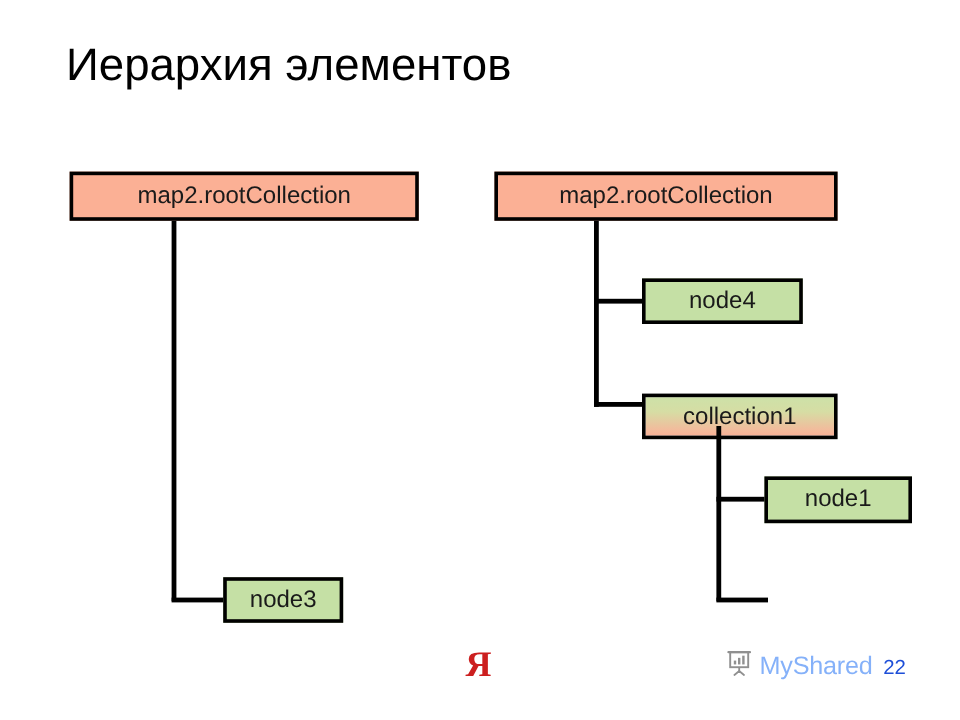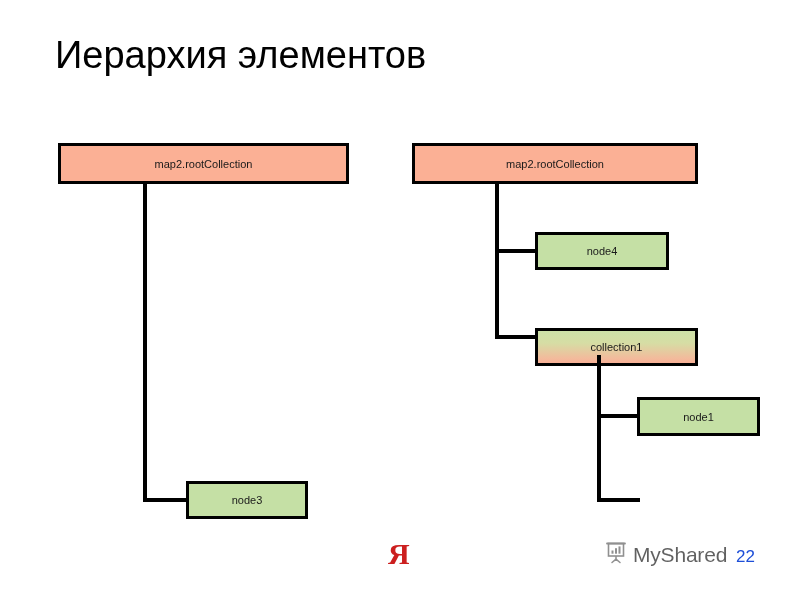--- a/index.html
+++ b/index.html
@@ -39,21 +39,21 @@
     height: 600px;
   }
 
   .node-box {
     position: absolute;
     box-sizing: border-box;
     border: 3px solid #000000;
     display: flex;
     align-items: center;
     justify-content: center;
-    font-size: 11px;
+    font-size: 20px;
     color: #1a1a1a;
     white-space: nowrap;
     font-family: "Liberation Sans", sans-serif;
   }
   .fill-salmon {
     background: #fbb095;
   }
   .fill-green {
     background: #c5e0a5;
   }
@@ -89,21 +89,21 @@
     left: 604px;
     top: 541px;
     display: flex;
     align-items: center;
     gap: 5px;
     opacity: 0.62;
   }
   #myshared-watermark .ms-label {
     font-family: "Liberation Sans", sans-serif;
     font-size: 21px;
-    color: #000000;
+    color: #3b82f6;
     letter-spacing: -0.2px;
   }
   #page-number {
     position: absolute;
     left: 736px;
     top: 547px;
     font-family: "Liberation Sans", sans-serif;
     font-size: 17px;
     color: #1d4ed8;
   }
@@ -115,21 +115,21 @@
 
   <div id="slide-title">Иерархия элементов</div>
 
   <div id="diagram">
 
     <div class="node-box fill-salmon" style="left:58px; top:143px; width:291px; height:41px;">map2.rootCollection</div>
 
     <div class="conn-v" style="left:143px; top:184px; height:317px;"></div>
     <div class="conn-h" style="left:143px; top:498px; width:45px;"></div>
 
-    <div class="node-box fill-green" style="left:186px; top:481px; width:122px; height:38px;">node3</div>
+    <div class="node-box fill-green" style="left:186px; top:481px; width:100px; height:38px;">node3</div>
 
     <div class="node-box fill-salmon" style="left:412px; top:143px; width:286px; height:41px;">map2.rootCollection</div>
 
     <div class="conn-v" style="left:495px; top:184px; height:155px;"></div>
     <div class="conn-h" style="left:495px; top:249px; width:42px;"></div>
     <div class="conn-h" style="left:495px; top:335px; width:42px;"></div>
 
     <div class="node-box fill-green" style="left:535px; top:232px; width:134px; height:38px;">node4</div>
 
     <div class="node-box fill-gradient" style="left:535px; top:328px; width:163px; height:38px;">collection1</div>

